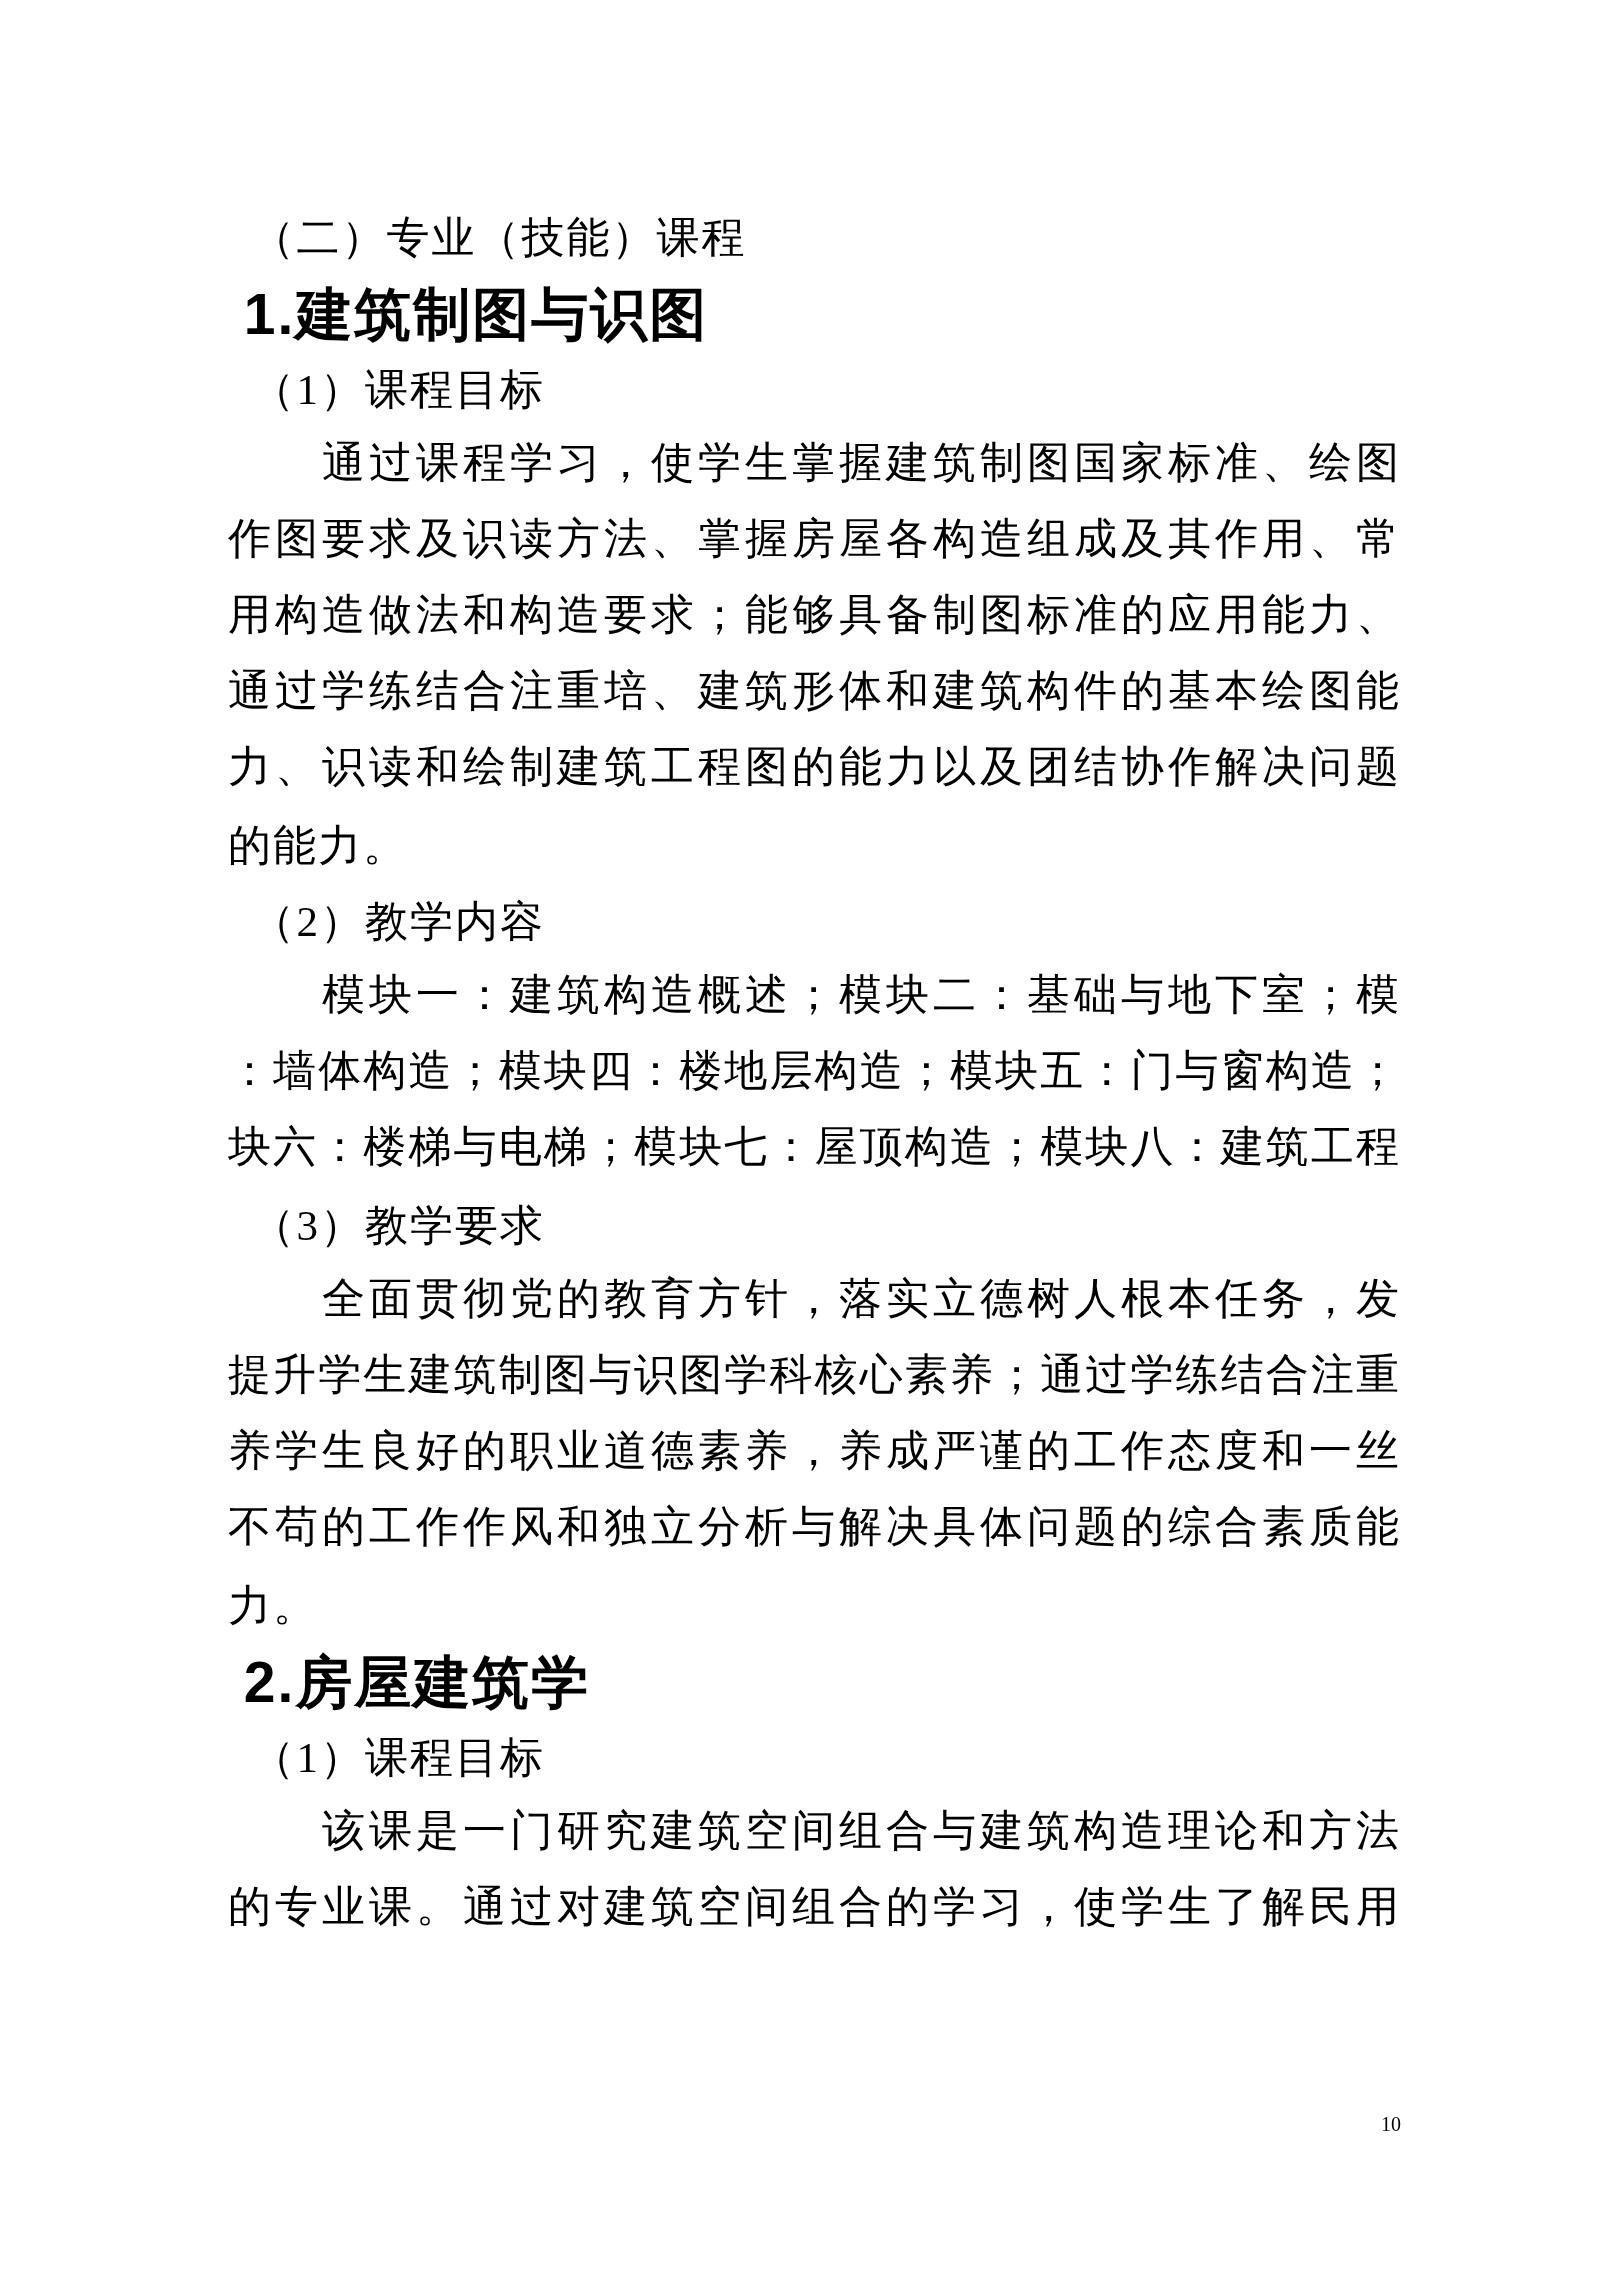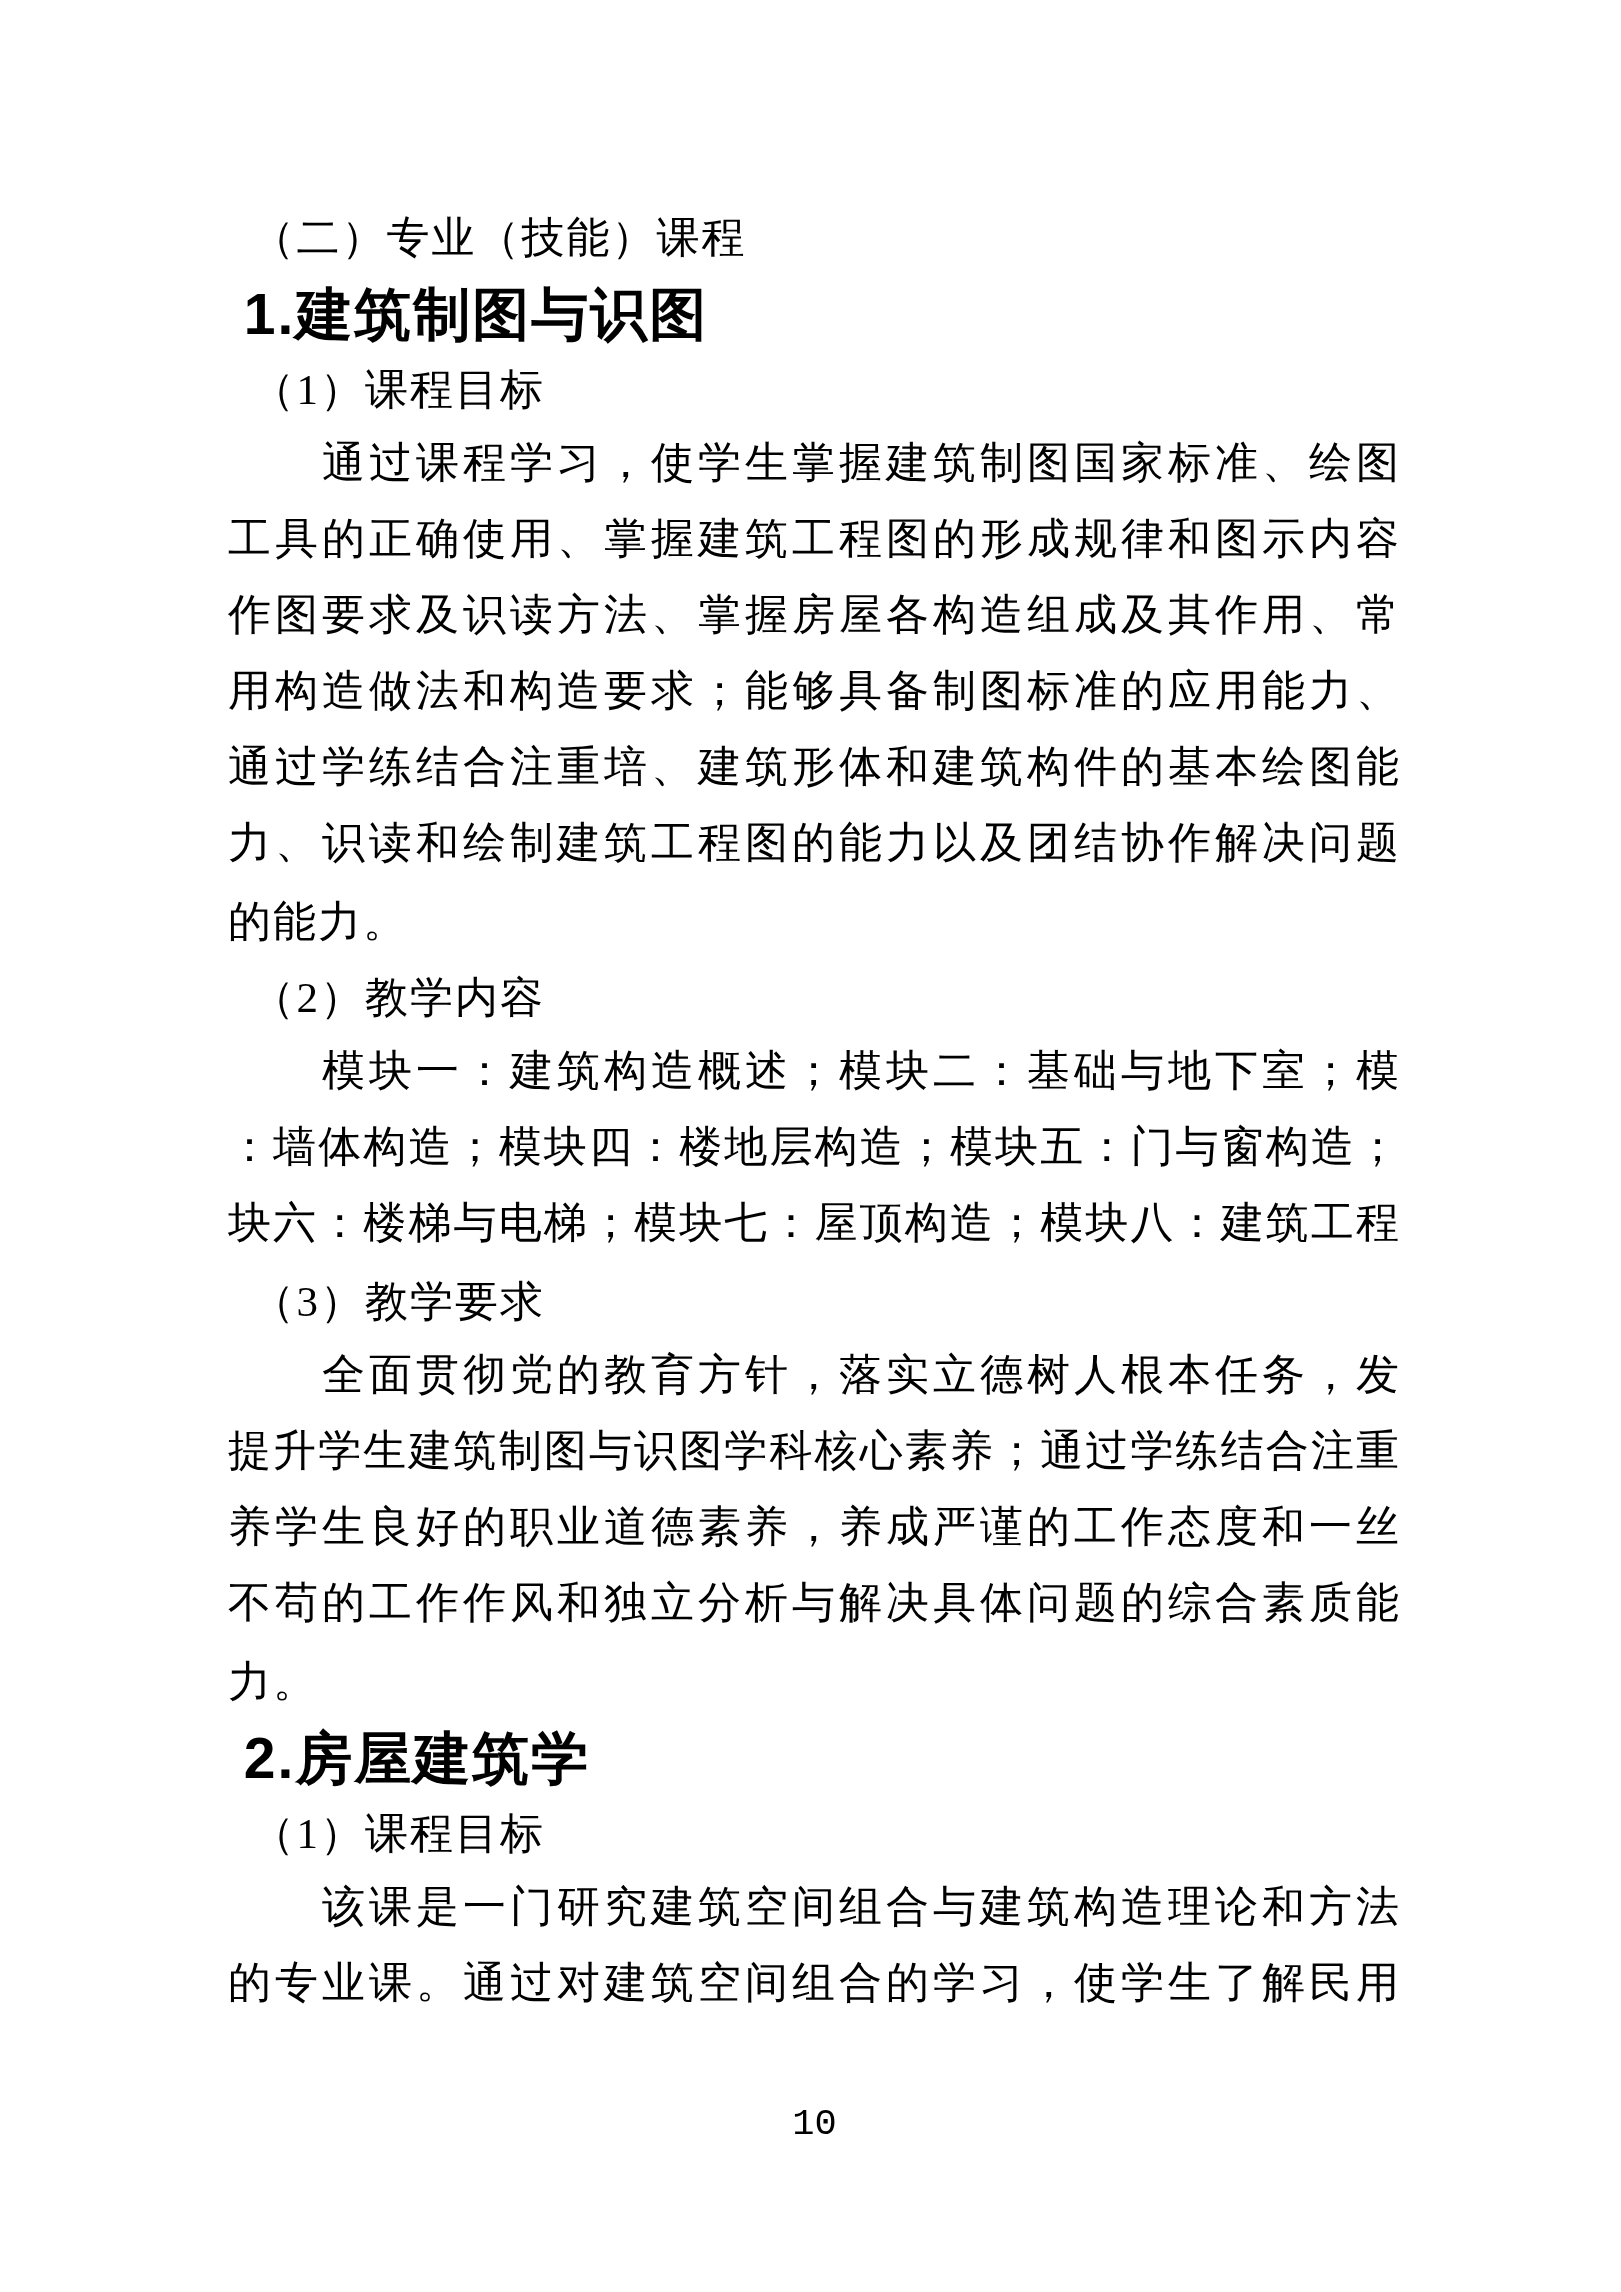--- a/index.html
+++ b/index.html
@@ -45,41 +45,40 @@
     text-indent: 15.7px;
     font-weight: bold;
     font-family: "Liberation Sans", sans-serif;
     font-size: 57px;
   }
   .pageno {
     position: absolute;
     left: 228px;
     top: 2105px;
     width: 1173px;
-    text-align: center;
-    font-size: 37px;
+    text-align: right;
+    font-size: 20px;
     line-height: 39px;
-    font-family: Liberation Mono, monospace;
+    font-family: Liberation Serif, serif;
     color: #000000;
   }
 </style>
 </head>
 <body>
 
 <div class="page">
   <div class="doc-body">
 
     <div class="ln head">（二）专业（技能）课程</div>
 
     <div class="ln bold-head">1.建筑制图与识图</div>
 
     <div class="ln head">（1）课程目标</div>
 
     <div class="ln just para-first">通过课程学习，使学生掌握建筑制图国家标准、绘图</div>
-    <div class="ln just">工具的正确使用、掌握建筑工程图的形成规律和图示内容</div>
     <div class="ln just">作图要求及识读方法、掌握房屋各构造组成及其作用、常</div>
     <div class="ln just">用构造做法和构造要求；能够具备制图标准的应用能力、</div>
     <div class="ln just">通过学练结合注重培、建筑形体和建筑构件的基本绘图能</div>
     <div class="ln just">力、识读和绘制建筑工程图的能力以及团结协作解决问题</div>
     <div class="ln">的能力。</div>
 
     <div class="ln head">（2）教学内容</div>
 
     <div class="ln just para-first">模块一：建筑构造概述；模块二：基础与地下室；模块三</div>
     <div class="ln just">：墙体构造；模块四：楼地层构造；模块五：门与窗构造；模</div>

